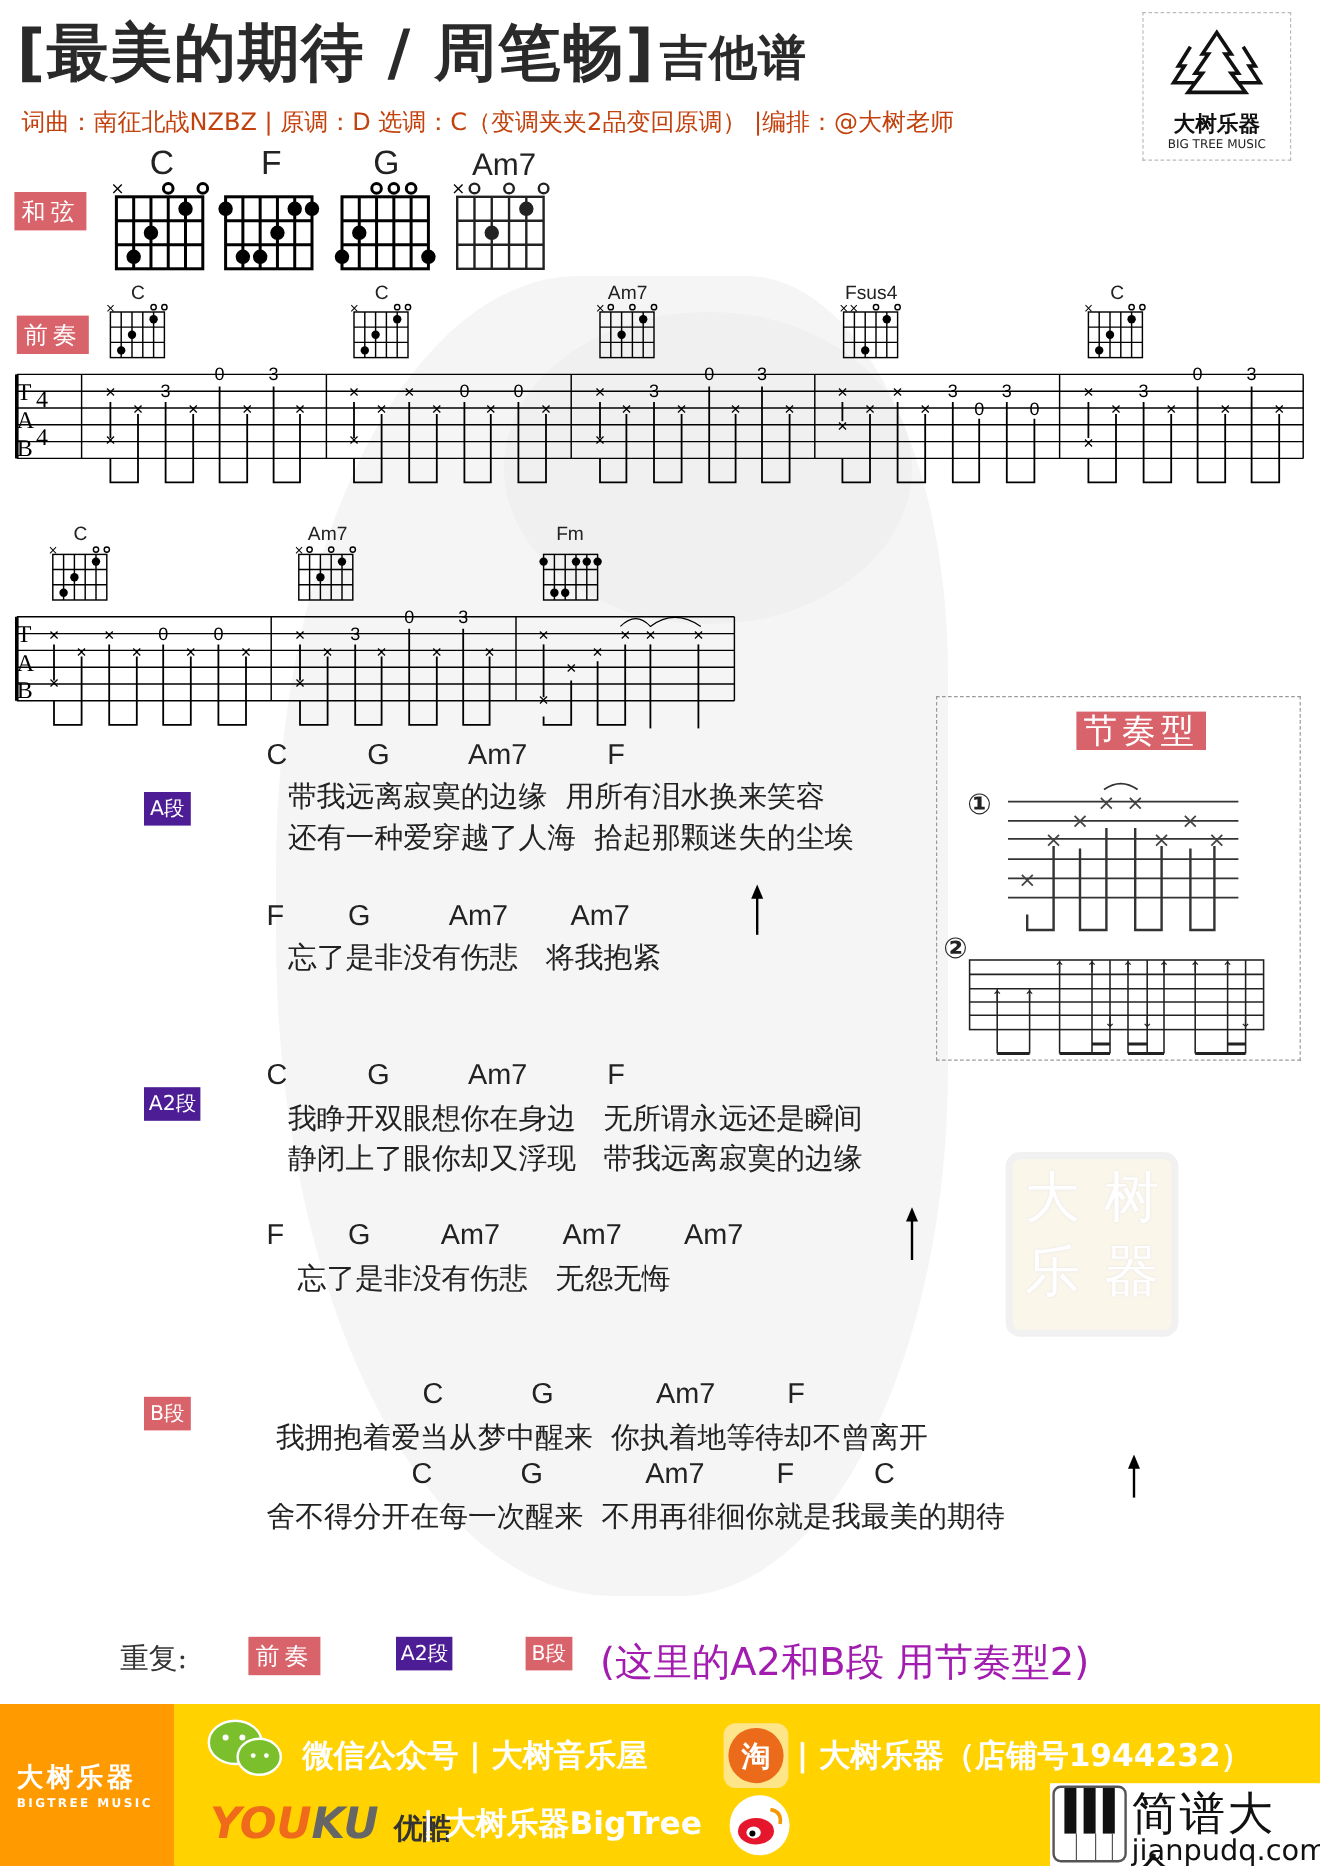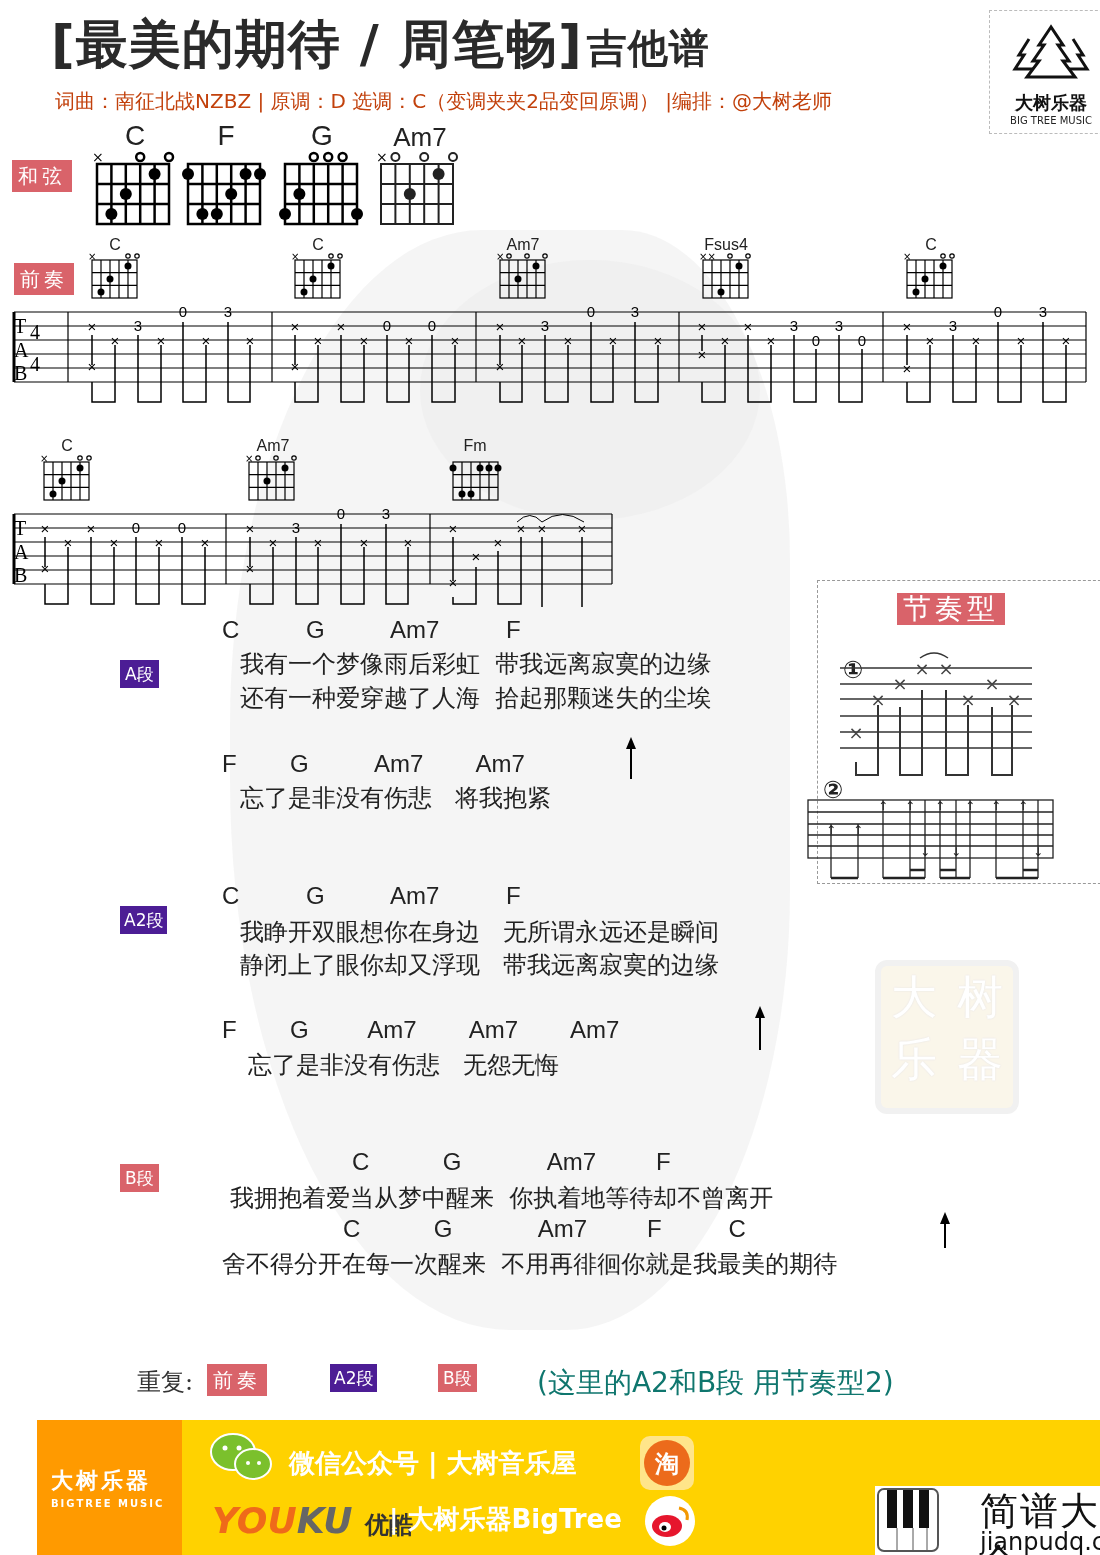--- a/index.html
+++ b/index.html
@@ -1,18 +1,18 @@
 <!DOCTYPE html>
 <html><head>
 <meta charset="utf-8">
 <style>
   html,body{margin:0;padding:0;}
   body{width:1100px;height:1555px;position:relative;background:#fff;overflow:hidden;
        font-family:"DejaVu Sans","Liberation Sans",sans-serif;color:#222;}
-  .abs{position:absolute;margin-left:37px;}
+  .abs{position:absolute;}
   .wm{position:absolute;background:#ececec;opacity:.85;}
   .title{left:14px;top:10px;font-size:52px;font-weight:bold;color:#2a2a2a;letter-spacing:1px;white-space:nowrap;}
   .title .sub{font-size:40px;margin-left:4px;}
   .meta{left:18px;top:88px;font-size:20px;color:#c2410c;white-space:nowrap;}
   .logo{left:952px;top:10px;width:124px;height:124px;border:1px dashed #bbb;box-sizing:border-box;text-align:center;}
   .logo .cn{font-size:18px;font-weight:bold;color:#111;margin-top:2px;}
   .logo .en{font-size:10px;color:#222;}
   .tag{position:absolute;background:#d9636a;color:#fff;font-size:20px;padding:2px 6px;letter-spacing:4px;line-height:28px;}
   .tag.dark{background:#4c1d95;}
   .chordname{position:absolute;font-family:"Liberation Sans",sans-serif;text-align:center;}
@@ -407,21 +407,21 @@
       <line x1="582" y1="30" x2="582" y2="100"></line>
     <line x1="45" y1="30" x2="45" y2="60"></line>
       <line x1="250" y1="30" x2="250" y2="60"></line>
       <line x1="453" y1="30" x2="453" y2="74"></line>
     <path d="M517 15 Q530 2 542 15 Q562 0 584 15" stroke-width="1"></path>
   </g>
 </svg>
 
 <div class="tag dark" style="left:120px;top:660px;font-size:17px;letter-spacing:0;padding:0 5px;">A段</div>
 <div class="cn-line" style="left:222px;top:616px;">C          G          Am7          F</div>
-<div class="ly-line" style="left:240px;top:648px;">我有一个梦像雨后彩虹  带我远离寂寞的边缘</div>
+<div class="ly-line" style="left:240px;top:648px;">带我远离寂寞的边缘  用所有泪水换来笑容</div>
 <div class="ly-line" style="left:240px;top:682px;">还有一种爱穿越了人海  拾起那颗迷失的尘埃</div>
 <div class="cn-line" style="left:222px;top:750px;">F        G          Am7        Am7</div>
 <svg style="left:625px;top:737px;" width="12" height="42">
     <line x1="6" y1="6" x2="6" y2="42" stroke="#000" stroke-width="2"></line>
     <path d="M1 12 L6 0 L11 12 Z" fill="#000"></path>
   </svg>
 <div class="ly-line" style="left:240px;top:782px;">忘了是非没有伤悲   将我抱紧</div>
 
 <div class="abs rhythm-box"></div>
 <div class="tag" style="left:897px;top:593px;font-size:28px;">节奏型</div>
@@ -511,21 +511,21 @@
 <svg style="left:939px;top:1212px;" width="12" height="36">
     <line x1="6" y1="6" x2="6" y2="36" stroke="#000" stroke-width="2"></line>
     <path d="M1 12 L6 0 L11 12 Z" fill="#000"></path>
   </svg>
 <div class="ly-line" style="left:222px;top:1248px;">舍不得分开在每一次醒来  不用再徘徊你就是我最美的期待</div>
 
 <div class="abs" style="left:100px;top:1366px;font-size:24px;font-family:'DejaVu Serif',serif;color:#333;">重复:</div>
 <div class="tag" style="left:207px;top:1364px;">前奏</div>
 <div class="tag dark" style="left:330px;top:1364px;font-size:17px;letter-spacing:0;padding:0 4px;">A2段</div>
 <div class="tag" style="left:438px;top:1364px;font-size:17px;letter-spacing:0;padding:0 5px;">B段</div>
-<div class="abs" style="left:500px;top:1364px;font-size:28px;color:#0f766e;white-space:nowrap;">(这里的A2和B段 用节奏型2)</div>
+<div class="abs" style="left:500px;top:1364px;font-size:32px;color:#a21caf;white-space:nowrap;">(这里的A2和B段 用节奏型2)</div>
 
 <div class="abs footer">
   <div class="brand">
     <div class="cn">大树乐器</div>
     <div class="en">BIGTREE MUSIC</div>
   </div>
   <svg style="left:172px;top:12px;" width="66" height="52">
     <ellipse cx="24" cy="20" rx="22" ry="18" fill="#7bc02c" stroke="#fff" stroke-width="2"></ellipse>
     <ellipse cx="44" cy="32" rx="18" ry="15" fill="#7bc02c" stroke="#fff" stroke-width="2"></ellipse>
     <circle cx="16" cy="16" r="2.5" fill="#fff"></circle>
@@ -537,20 +537,21 @@
     <span style="color:#ef6a1a;">YOU</span><span style="color:#666;">KU</span>
     <span style="color:#333;font-size:24px;font-style:normal;">优酷</span>
   </div>
   <div class="f-item" style="left:252px;top:26px;">微信公众号 | 大树音乐屋</div>
   <div class="f-item" style="left:352px;top:82px;">| 大树乐器BigTree</div>
   <svg style="left:603px;top:16px;" width="54" height="54">
     <rect x="0" y="0" width="54" height="54" rx="10" fill="#ffe58a"></rect>
     <circle cx="27" cy="27" r="23" fill="#ec6b1b"></circle>
     <text x="27" y="36" text-anchor="middle" font-size="24" font-weight="bold" fill="#fff">淘</text>
   </svg>
+  <div class="f-item" style="left:664px;top:26px;">| 大树乐器（店铺号1944232）</div>
   <svg style="left:606px;top:74px;" width="54" height="54">
     <circle cx="27" cy="27" r="25" fill="#fff"></circle>
     <ellipse cx="24" cy="32" rx="15" ry="11" fill="#e6162d"></ellipse>
     <ellipse cx="22" cy="33" rx="6" ry="5" fill="#fff"></ellipse>
       <circle cx="21" cy="34" r="2.5" fill="#000"></circle>
     <path d="M36 14 Q46 16 44 26" stroke="#f39800" stroke-width="3" fill="none"></path>
   </svg>
 </div>
 
 <div class="jp">

